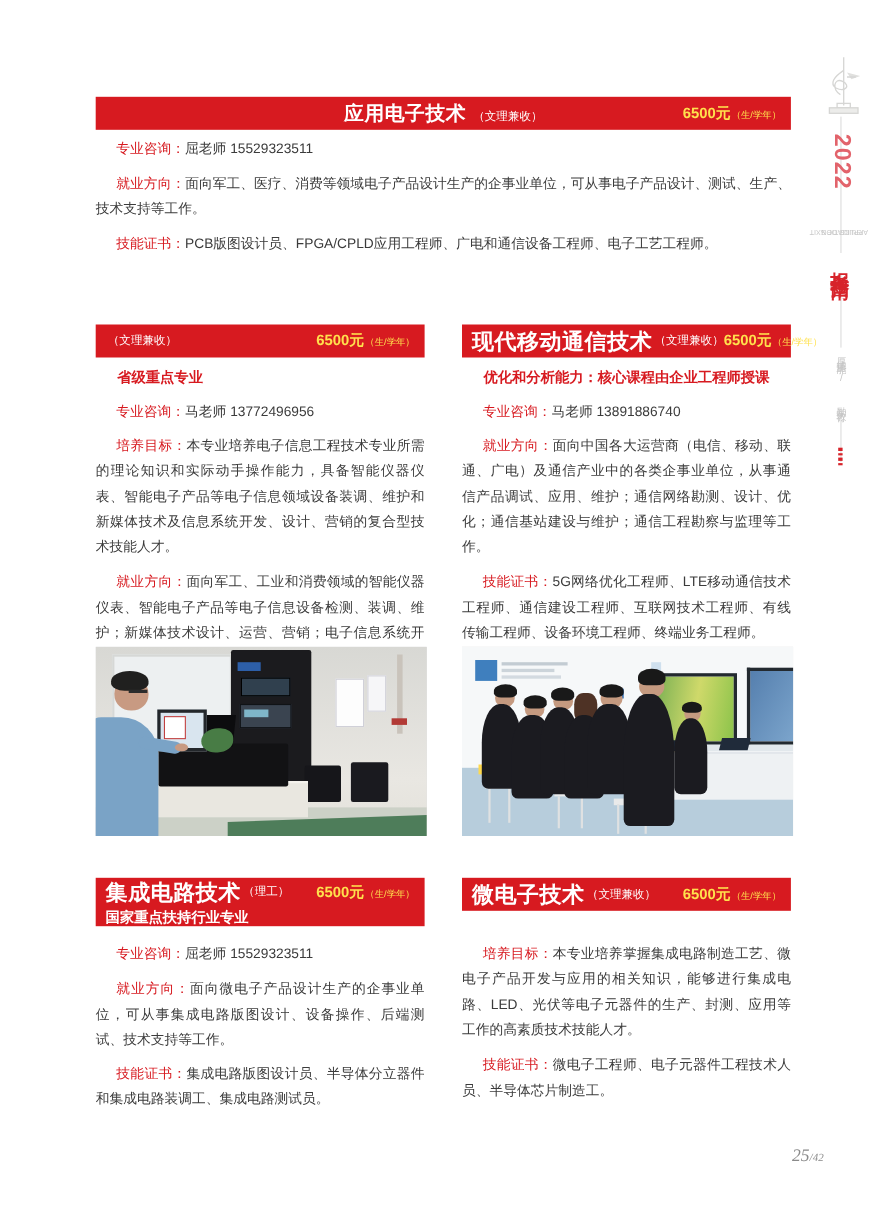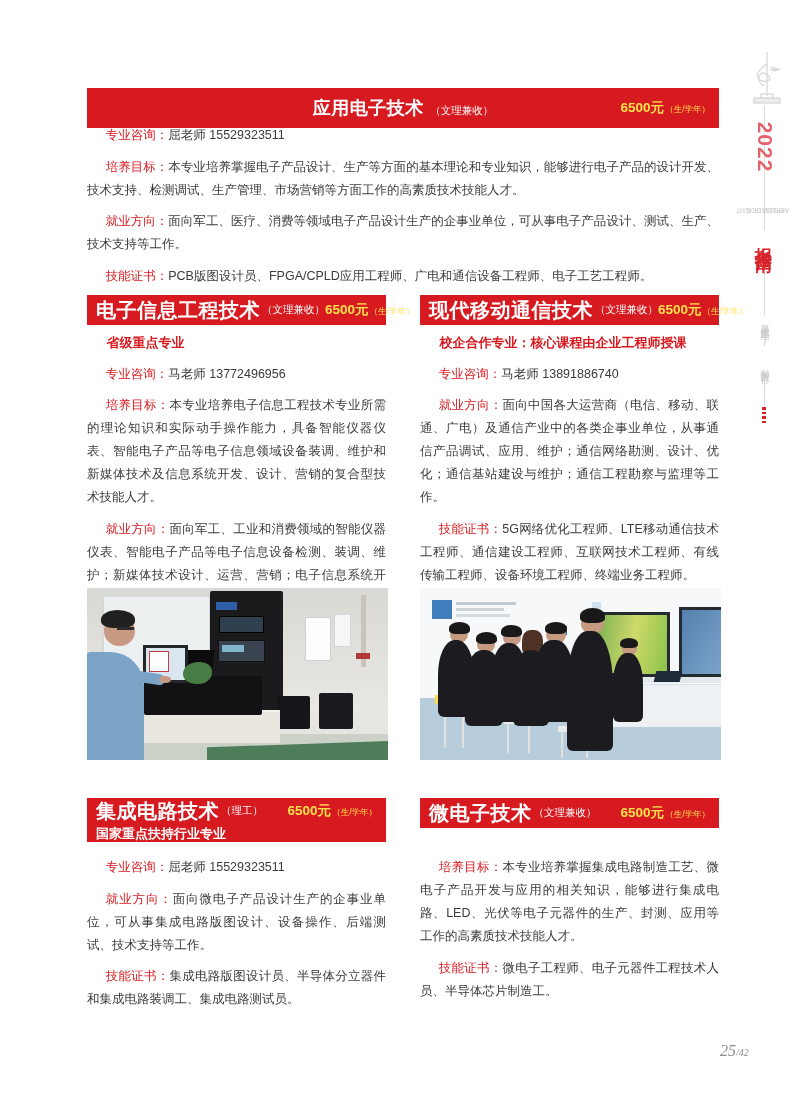--- a/index.html
+++ b/index.html
@@ -92,39 +92,37 @@
   .pagenum{position:absolute;left:720px;top:1042px;font-family:"Liberation Serif","DejaVu Serif",serif;
            font-style:italic;color:#8a8a8a;}
   .pagenum .big{font-size:16px;}
   .pagenum .small{font-size:10px;}
 </style>
 </head>
 <body>
 
 <div class="page">
 
-  <header class="banner banner-top" style="left:87px;top:88px;width:632px;height:40px;">
+  <header class="banner banner-top" style="left:87px;top:88px;width:632px;height:30px;">
     <span class="b-center">
       <span class="b-title">应用电子技术</span>
       <span class="b-adm">（文理兼收）</span>
     </span>
     <span class="b-right">
       <span class="b-tuition">6500元</span>
       <span class="b-unit">（生/学年）</span>
     </span>
   </header>
   <section class="sect" style="left:87px;top:124px;width:632px;">
     <p class="para"><span class="lbl">专业咨询：</span><span>屈老师 15529323511</span></p>
-    <p class="para"><span class="lbl">培养目标：</span><span>本专业培养掌握电子产品设计、生产等方面的基本理论和专业知识，能够进行电子产品的设计开发、技术支持、检测调试、生产管理、市场营销等方面工作的高素质技术技能人才。</span></p>
     <p class="para"><span class="lbl">就业方向：</span><span>面向军工、医疗、消费等领域电子产品设计生产的企事业单位，可从事电子产品设计、测试、生产、技术支持等工作。</span></p>
     <p class="para"><span class="lbl">技能证书：</span><span>PCB版图设计员、FPGA/CPLD应用工程师、广电和通信设备工程师、电子工艺工程师。</span></p>
   </section>
 
   <header class="banner" style="left:87px;top:295px;width:299px;height:30px;">
-    <span class="b-title">电子信息工程技术</span>
     <span class="b-adm">（文理兼收）</span>
     <span class="b-right">
       <span class="b-tuition">6500元</span>
       <span class="b-unit">（生/学年）</span>
     </span>
   </header>
   <section class="sect" style="left:87px;top:331px;width:299px;">
     <p class="badge-line">省级重点专业</p>
     <p class="para"><span class="lbl">专业咨询：</span><span>马老师 13772496956</span></p>
     <p class="para"><span class="lbl">培养目标：</span><span>本专业培养电子信息工程技术专业所需的理论知识和实际动手操作能力，具备智能仪器仪表、智能电子产品等电子信息领域设备装调、维护和新媒体技术及信息系统开发、设计、营销的复合型技术技能人才。</span></p>
@@ -134,21 +132,21 @@
 
   <header class="banner" style="left:420px;top:295px;width:299px;height:30px;">
     <span class="b-title">现代移动通信技术</span>
     <span class="b-adm">（文理兼收）</span>
     <span class="b-right">
       <span class="b-tuition">6500元</span>
       <span class="b-unit">（生/学年）</span>
     </span>
   </header>
   <section class="sect" style="left:420px;top:331px;width:299px;">
-    <p class="badge-line">校企合作专业：核心课程由企业工程师授课</p>
+    <p class="badge-line">优化和分析能力：核心课程由企业工程师授课</p>
     <p class="para"><span class="lbl">专业咨询：</span><span>马老师 13891886740</span></p>
     <p class="para"><span class="lbl">就业方向：</span><span>面向中国各大运营商（电信、移动、联通、广电）及通信产业中的各类企事业单位，从事通信产品调试、应用、维护；通信网络勘测、设计、优化；通信基站建设与维护；通信工程勘察与监理等工作。</span></p>
     <p class="para"><span class="lbl">技能证书：</span><span>5G网络优化工程师、LTE移动通信技术工程师、通信建设工程师、互联网技术工程师、有线传输工程师、设备环境工程师、终端业务工程师。</span></p>
   </section>
 
   <figure class="photo" style="left:87px;top:588px;margin:0;">
     <i class="lab-wall"></i>
     <i class="lab-window"></i>
     <i class="lab-floor"></i>
     <i class="lab-green"></i>

